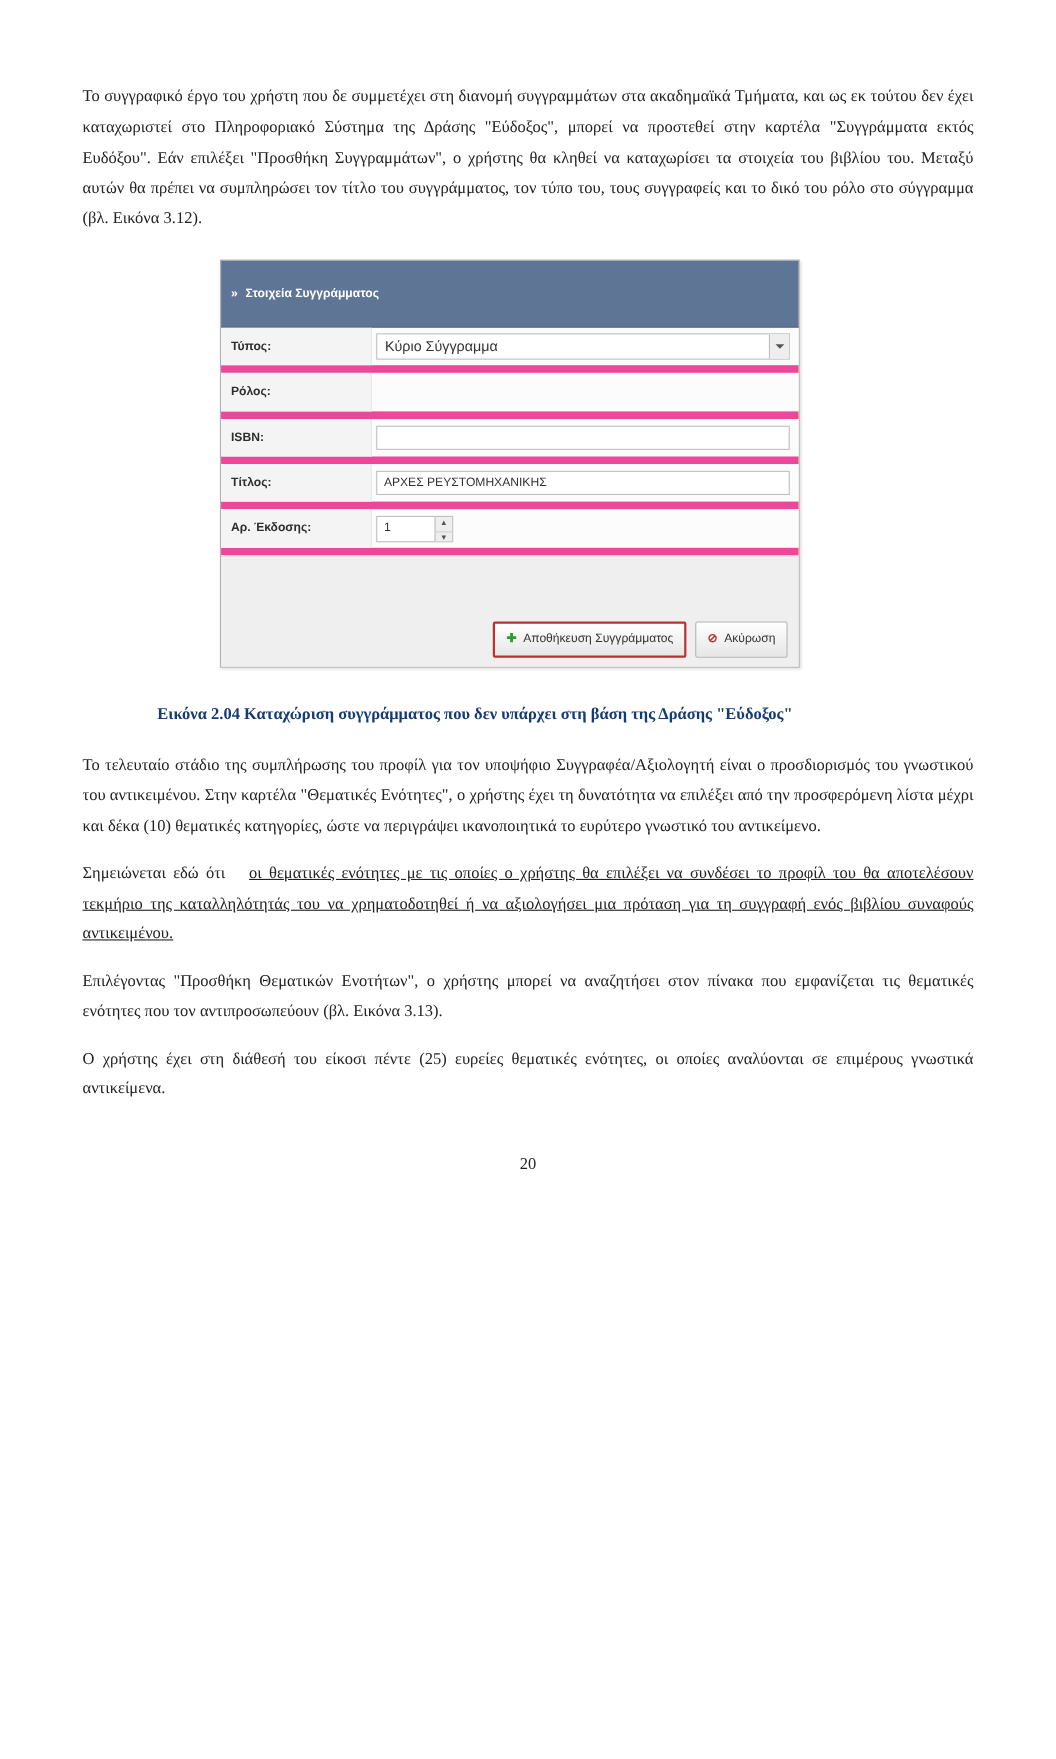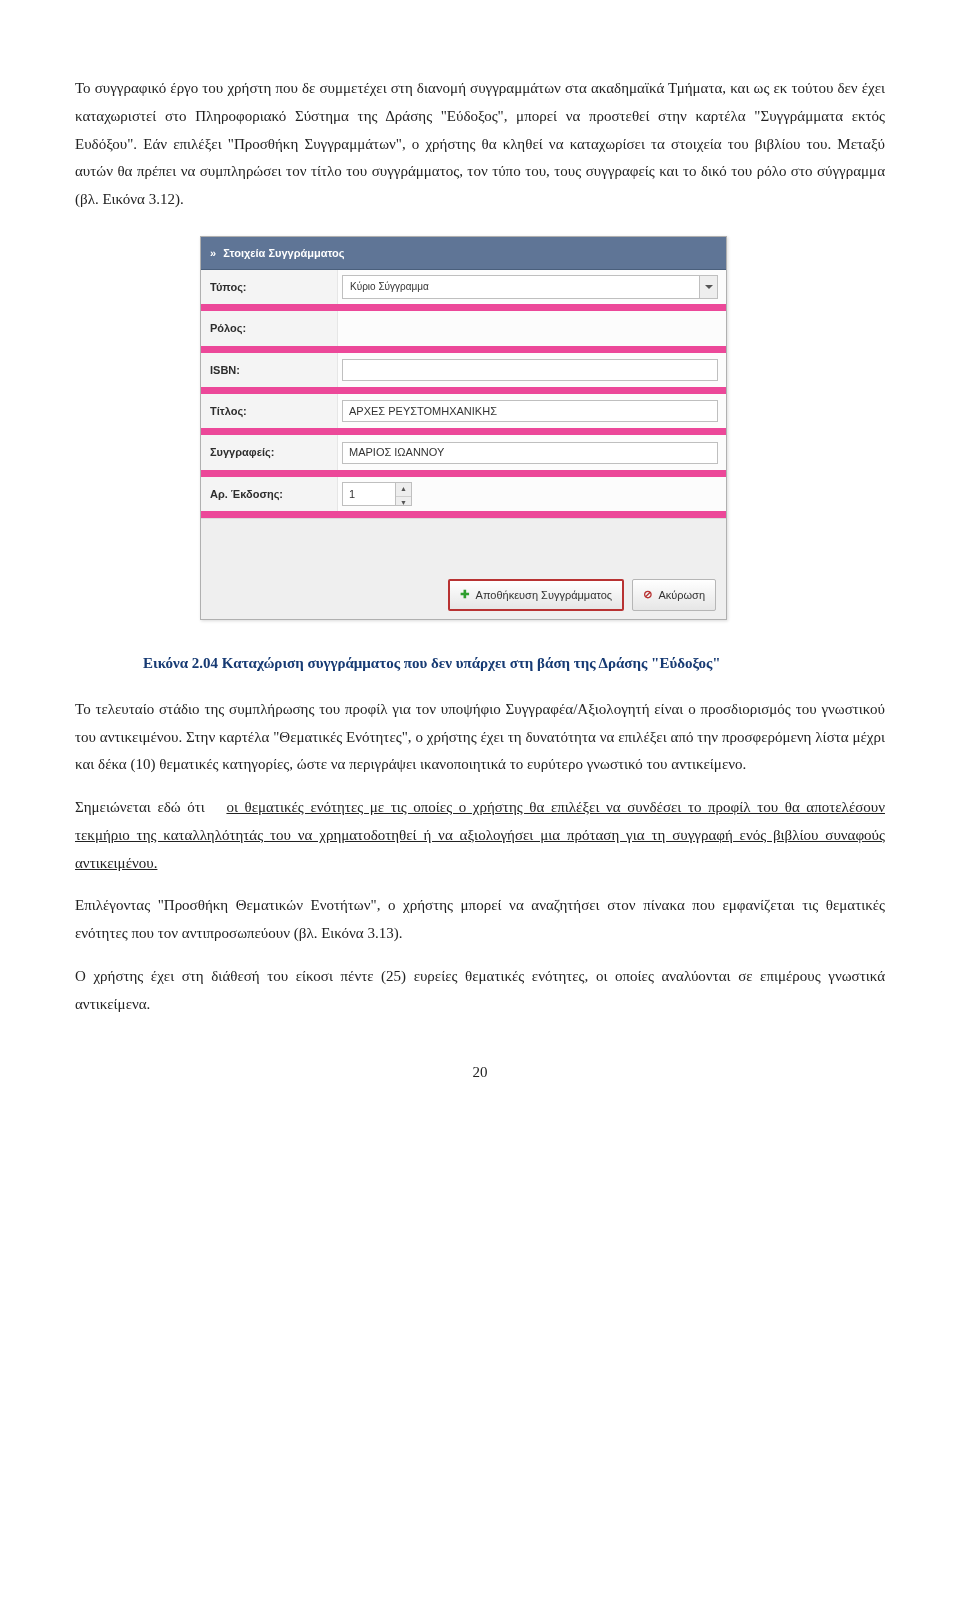--- a/index.html
+++ b/index.html
@@ -22,21 +22,21 @@
     width: 525px;
     border: 1px solid #b0b0b0;
     background: #f5f5f5;
     font-family: Verdana, Tahoma, Arial, sans-serif;
     font-size: 11px;
     box-shadow: 1px 1px 3px rgba(0,0,0,0.15);
   }
   .app-header {
     background: #5f7596;
     color: #fff;
-    padding: 6px 9px;
+    padding: 20px 9px;
     font-size: 11px;
     font-weight: bold;
     border-bottom: 1px solid #4a5f7c;
   }
   .app-header .raquo { margin-right: 4px; }
   .form-row {
     display: flex;
     align-items: center;
     border-bottom: 7px solid #ec4899;
     background: #fcfcfc;
@@ -71,21 +71,21 @@
   .select-box {
     flex: 1;
     display: flex;
     height: 22px;
     border: 1px solid #bfbfbf;
     background: #fff;
   }
   .select-box .sel-text {
     flex: 1;
     padding: 0 7px;
-    font-size: 10px;
+    font-size: 13px;
     display: flex;
     align-items: center;
     color: #333;
   }
   .select-box .sel-btn {
     width: 17px;
     border-left: 1px solid #bfbfbf;
     background: #eee;
     display: flex;
     align-items: center;
@@ -206,26 +206,20 @@
       </div>
     </div>
 
     <div class="form-row">
       <div class="form-label">Τίτλος:</div>
       <div class="form-field">
         <div class="field-box">ΑΡΧΕΣ ΡΕΥΣΤΟΜΗΧΑΝΙΚΗΣ</div>
       </div>
     </div>
 
-    <div class="form-row">
-      <div class="form-label">Συγγραφείς:</div>
-      <div class="form-field">
-        <div class="field-box">ΜΑΡΙΟΣ ΙΩΑΝΝΟΥ</div>
-      </div>
-    </div>
 
 
     <div class="form-row">
       <div class="form-label">Αρ. Έκδοσης:</div>
       <div class="form-field">
         <div class="num-box">
           <div class="num-text">1</div>
           <div class="spin">
             <div class="s">▲</div>
             <div class="s">▼</div>

